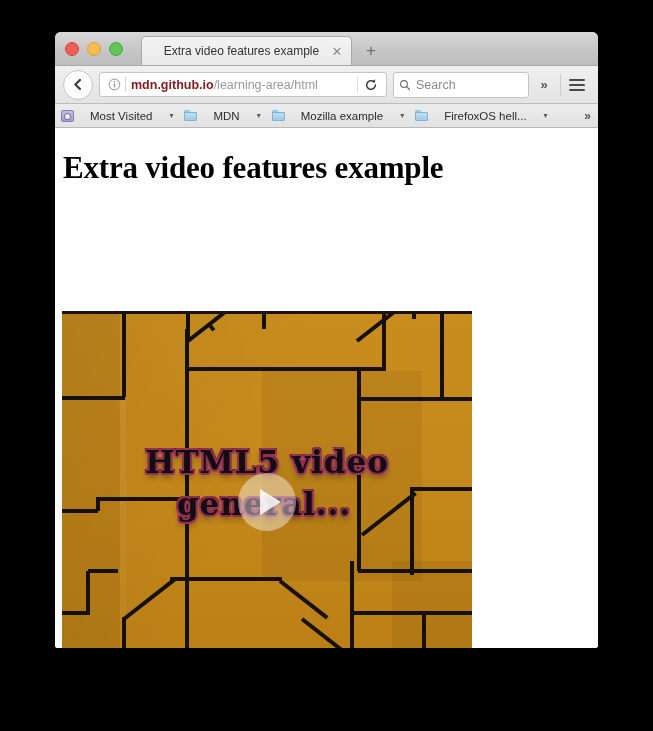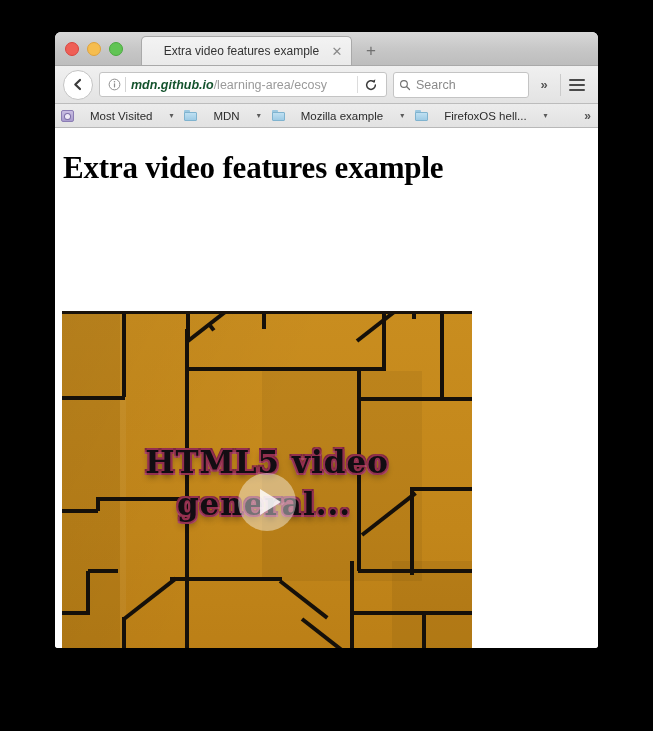--- a/index.html
+++ b/index.html
@@ -129,21 +129,21 @@
   }
   .id-icon { width: 20px; flex: 0 0 auto; display:flex; align-items:center; justify-content:center;}
   .url-sep { width: 1px; height: 15px; background: #d4d4d4; margin: 0 5px 0 1px; flex:0 0 auto;}
   .url-text {
     flex: 1 1 auto;
     font-size: 12.5px;
     color: #9a9a9a;
     white-space: nowrap;
     overflow: hidden;
   }
-  .url-domain { color: #14532d; font-weight: 600; font-style: italic; }
+  .url-domain { color: #7f1d1d; font-weight: 600; }
   .reload-btn {
     width: 26px; flex: 0 0 auto;
     display: flex; align-items: center; justify-content: center;
     border-left: 1px solid #dcdcdc;
     height: 17px;
   }
   .searchbar {
     flex: 0 0 136px;
     height: 25px;
     background: #ffffff;
@@ -363,21 +363,21 @@
 
     <div class="urlbar">
       <span class="id-icon">
         <svg width="13" height="13" viewBox="0 0 16 16">
           <circle cx="8" cy="8" r="6.6" fill="none" stroke="#8d8d8d" stroke-width="1.2"></circle>
           <circle cx="8" cy="4.6" r="0.95" fill="#8d8d8d"></circle>
           <rect x="7.25" y="6.6" width="1.5" height="5" rx="0.6" fill="#8d8d8d"></rect>
         </svg>
       </span>
       <span class="url-sep"></span>
-      <span class="url-text"><span class="url-domain">mdn.github.io</span><span class="url-path">/learning-area/ecosy</span></span>
+      <span class="url-text"><span class="url-domain">mdn.github.io</span><span class="url-path">/learning-area/html</span></span>
       <span class="reload-btn">
         <svg width="14" height="14" viewBox="0 0 16 16">
           <path d="M13 8 A5 5 0 1 1 11.2 4.2" fill="none" stroke="#3b3b3b" stroke-width="1.7" stroke-linecap="round"></path>
           <path d="M12.9 1.4 L12.5 5.1 L8.9 4.4 Z" fill="#3b3b3b"></path>
         </svg>
       </span>
     </div>
 
     <div class="searchbar">
       <svg width="12" height="12" viewBox="0 0 16 16">

